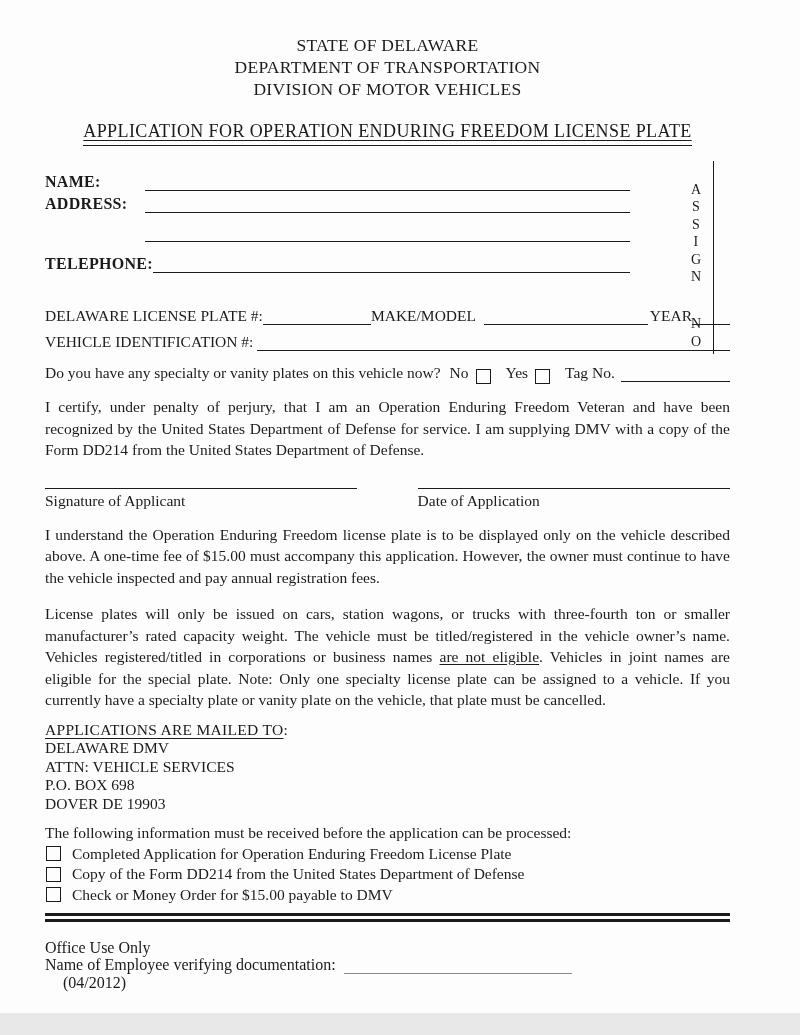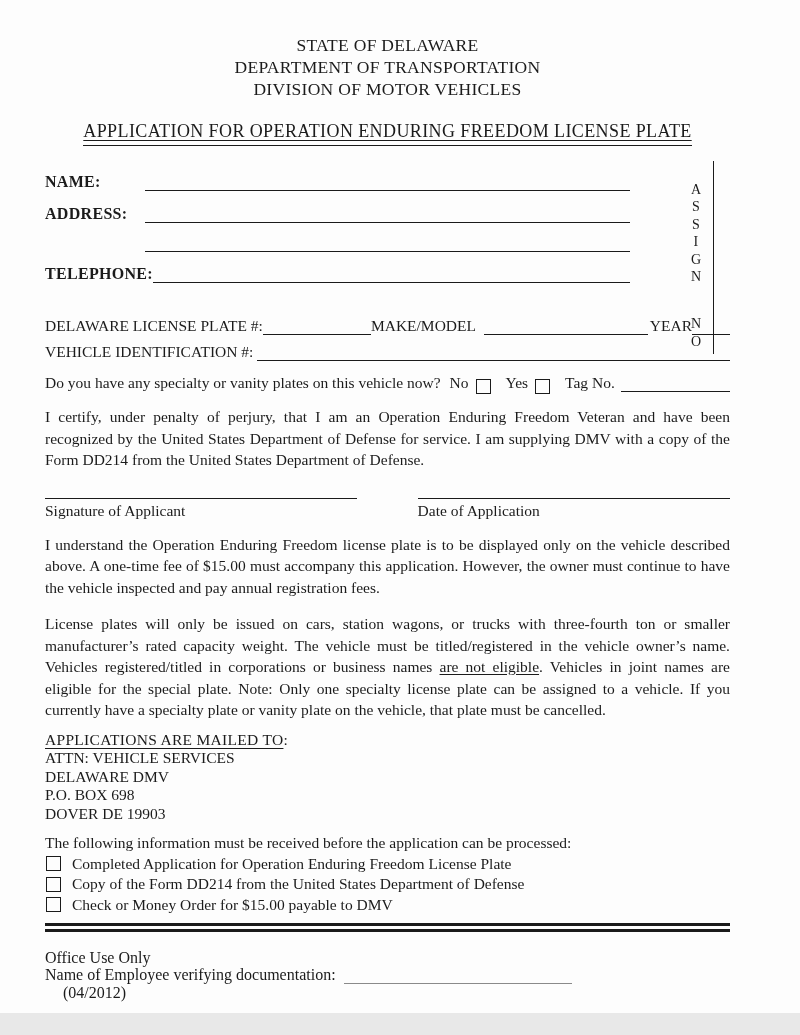--- a/index.html
+++ b/index.html
@@ -38,21 +38,21 @@
     line-height: 17.5px;
     padding: 2px 12px 4px 4px;
     border-right: 1.6px solid #1b1b1b;
     white-space: pre-line;
   }
   .assign-col .vgap { display: block; height: 12px; }
   .frow { display: flex; align-items: flex-end; font-weight: bold; }
   .frow .flabel { flex: 0 0 100px; font-size: 16px; letter-spacing: .3px; }
   .frow .fline { flex: 1 1 auto; border-bottom: 1.4px solid #1b1b1b; height: 18px; }
   .row-name { margin-top: 12px; }
-  .row-address { margin-top: 14px; }
+  .row-address { margin-top: 4px; }
   .row-address2 { margin-top: 11px; }
   .row-phone { margin-top: 13px; }
   
   .vrow { display: flex; align-items: flex-end; font-size: 15.5px; }
   .row-plate { margin-top: 34px; }
   .row-vin { margin-top: 8px; }
   .row-specialty { margin-top: 13px; }
   .vrow .vlabel { white-space: nowrap; }
   .vrow .vline { border-bottom: 1.4px solid #1b1b1b; height: 17px; }
   .blank-plate { flex: 0 0 108px; }
@@ -188,22 +188,22 @@
       <span>Date of Application</span>
     </div>
   </div>
 
   <p class="para para-display">I understand the Operation Enduring Freedom license plate is to be displayed only on the vehicle described above. A one-time fee of $15.00 must accompany this application.  However, the owner must continue to have the vehicle inspected and pay annual registration fees.</p>
 
   <p class="para para-eligibility"><span>License plates will only be issued on cars, station wagons, or trucks with three-fourth ton or smaller manufacturer’s rated capacity weight.  The vehicle must be titled/registered in the vehicle owner’s name. Vehicles registered/titled in corporations or business names </span><span class="u">are not eligible</span><span>.  Vehicles in joint names are eligible for the special plate.  Note:  Only one specialty license plate can be assigned to a vehicle.  If you currently have a specialty plate or vanity plate on the vehicle, that plate must be cancelled.</span></p>
 
   <div class="mailing">
     <div class="mailing-heading"><span class="u2">APPLICATIONS ARE MAILED TO</span><span>:</span></div>
+    <div>DELAWARE DMV</div>
     <div>ATTN:  VEHICLE SERVICES</div>
-    <div>DELAWARE DMV</div>
     <div>P.O. BOX 698</div>
     <div>DOVER DE  19903</div>
   </div>
 
   <div class="checklist">
     <div>The following information must be received before the application can be processed:</div>
     <div class="check-item">
       <span class="checkbox"></span>
       <span>Completed Application for Operation Enduring Freedom License Plate</span>
     </div>

